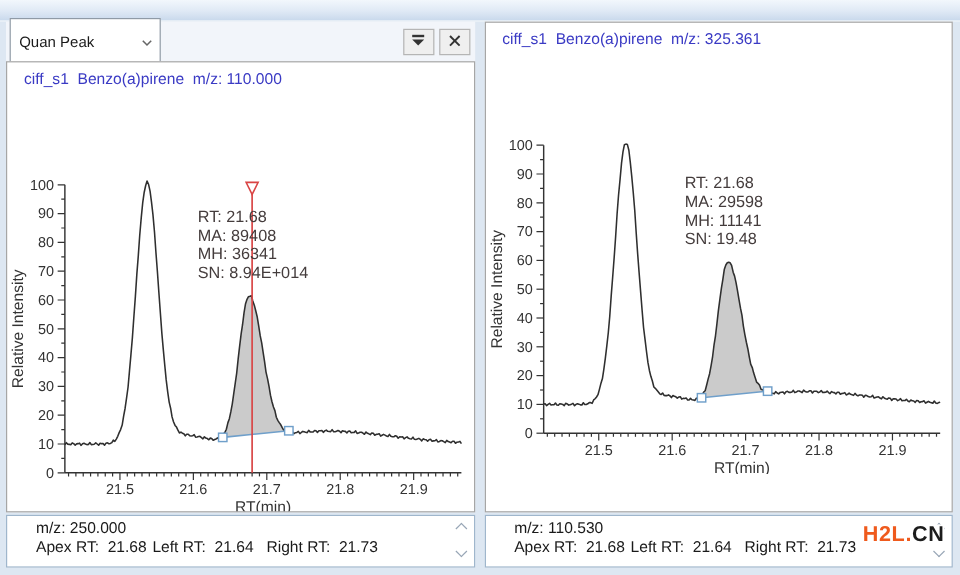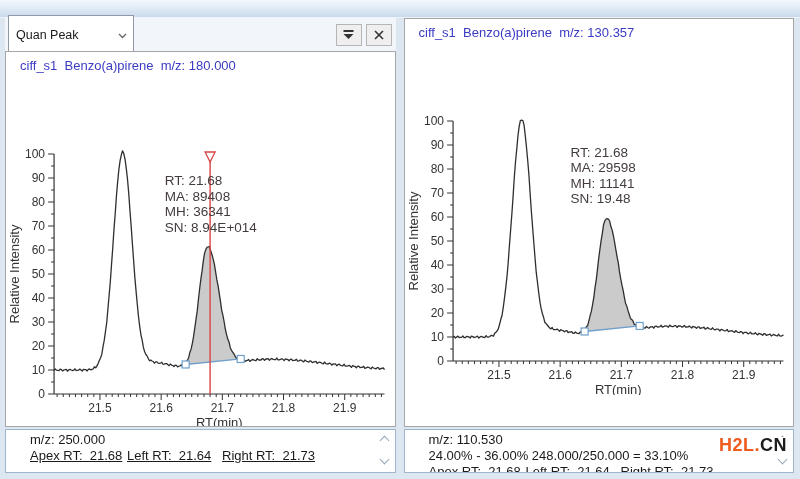--- a/index.html
+++ b/index.html
@@ -23,21 +23,21 @@
     display:flex; align-items:center; justify-content:center; margin-left:4px; }
 
   .chartbox { flex:1; background:#fff; border:1px solid #a6a6a6; overflow:hidden; }
   .chart-title { font-size:13px; color:#3a3ac4; padding:6px 0 0 14px; white-space:pre; height:24px; }
   .chart-svg { display:block; width:100%; height:352px; }
 
   .statusbox { margin-top:2px; height:44px; background:#fff; border:1px solid #9fb6cc;
     overflow:hidden; position:relative; padding:2px 18px 0 24px;
     font-size:13px; color:#1a1a1a; line-height:16px; }
   .srow { white-space:pre; }
-  .srow.cols { display:grid; grid-template-columns:97px 95px auto;text-decoration:underline; }
+  .srow.cols { display:grid; grid-template-columns:97px 95px auto; }
 
   .chev { width:7px; height:7px; border-left:1.5px solid #98a6b6; border-top:1.5px solid #98a6b6;
     position:absolute; right:7px; }
   .chev.up   { transform:rotate(45deg); top:7px; }
   .chev.down { transform:rotate(225deg); top:26px; }
 
   .wm { position:absolute; right:6px; top:7px; font-weight:bold; font-size:18px;
     letter-spacing:.5px; background:#fff; padding-left:4px; }
 </style>
 </head>
@@ -69,21 +69,21 @@
       <div class="tb-btn">
         <span>
           <svg width="10" height="10" viewBox="0 0 10 10">
               <line x1="1" y1="1" x2="9" y2="9" stroke="#333" stroke-width="1.6"></line>
               <line x1="9" y1="1" x2="1" y2="9" stroke="#333" stroke-width="1.6"></line>
             </svg>
         </span>
       </div>
     </div>
     <div class="chartbox">
-      <div class="chart-title">ciff_s1  Benzo(a)pirene  m/z: 180.000</div>
+      <div class="chart-title">ciff_s1  Benzo(a)pirene  m/z: 110.000</div>
       <svg class="chart-svg" preserveAspectRatio="none" viewBox="0 0 388 352">
           <line x1="48" y1="78" x2="48" y2="318" stroke="#333" stroke-width="1.2"></line>
           <line x1="48" y1="318" x2="378" y2="318" stroke="#333" stroke-width="1.2"></line>
           <line x1="42" y1="318" x2="48" y2="318" stroke="#333" stroke-width="1"></line>
           <line x1="45" y1="306" x2="48" y2="306" stroke="#333" stroke-width="1"></line>
           <line x1="42" y1="294" x2="48" y2="294" stroke="#333" stroke-width="1"></line>
           <line x1="45" y1="282" x2="48" y2="282" stroke="#333" stroke-width="1"></line>
           <line x1="42" y1="270" x2="48" y2="270" stroke="#333" stroke-width="1"></line>
           <line x1="45" y1="258" x2="48" y2="258" stroke="#333" stroke-width="1"></line>
           <line x1="42" y1="246" x2="48" y2="246" stroke="#333" stroke-width="1"></line>
@@ -193,21 +193,21 @@
         <span>Left RT:  21.64</span>
         <span>Right RT:  21.73</span>
       </div>
       <span class="chev up"></span>
       <span class="chev down"></span>
     </div>
   </div>
 
   <div class="panel">
     <div class="chartbox">
-      <div class="chart-title">ciff_s1  Benzo(a)pirene  m/z: 130.357</div>
+      <div class="chart-title">ciff_s1  Benzo(a)pirene  m/z: 325.361</div>
       <svg class="chart-svg" preserveAspectRatio="none" viewBox="0 0 388 352">
           <line x1="48" y1="78" x2="48" y2="318" stroke="#333" stroke-width="1.2"></line>
           <line x1="48" y1="318" x2="378" y2="318" stroke="#333" stroke-width="1.2"></line>
           <line x1="42" y1="318" x2="48" y2="318" stroke="#333" stroke-width="1"></line>
           <line x1="45" y1="306" x2="48" y2="306" stroke="#333" stroke-width="1"></line>
           <line x1="42" y1="294" x2="48" y2="294" stroke="#333" stroke-width="1"></line>
           <line x1="45" y1="282" x2="48" y2="282" stroke="#333" stroke-width="1"></line>
           <line x1="42" y1="270" x2="48" y2="270" stroke="#333" stroke-width="1"></line>
           <line x1="45" y1="258" x2="48" y2="258" stroke="#333" stroke-width="1"></line>
           <line x1="42" y1="246" x2="48" y2="246" stroke="#333" stroke-width="1"></line>
@@ -303,21 +303,20 @@
           <rect x="175.88888888888903" y="284.98" width="7" height="7" fill="#fff" stroke="#6f9fca" stroke-width="1.2"></rect>
           <rect x="230.888888888889" y="279.46" width="7" height="7" fill="#fff" stroke="#6f9fca" stroke-width="1.2"></rect>
           <text x="165.33333333333363" y="114" fill="#443c3c" font-size="13.5px" font-family="&quot;Liberation Sans&quot;, sans-serif">RT: 21.68</text>
           <text x="165.33333333333363" y="129.5" fill="#443c3c" font-size="13.5px" font-family="&quot;Liberation Sans&quot;, sans-serif">MA: 29598</text>
           <text x="165.33333333333363" y="145" fill="#443c3c" font-size="13.5px" font-family="&quot;Liberation Sans&quot;, sans-serif">MH: 11141</text>
           <text x="165.33333333333363" y="160.5" fill="#443c3c" font-size="13.5px" font-family="&quot;Liberation Sans&quot;, sans-serif">SN: 19.48</text>
         </svg>
     </div>
     <div class="statusbox">
       <div class="srow"><span>m/z: 110.530</span></div>
-      <div class="srow"><span>24.00% - 36.00% 248.000/250.000 = 33.10%</span></div>
       <div class="srow cols">
         <span>Apex RT:  21.68</span>
         <span>Left RT:  21.64</span>
         <span>Right RT:  21.73</span>
       </div>
       <span class="chev up"></span>
       <span class="chev down"></span>
       <span class="wm"><span id="wm1" style="color: rgb(239, 90, 29);">H2L</span><span id="wm2" style="color: rgb(239, 90, 29);">.</span><span id="wm3" style="color: rgb(28, 28, 28);">CN</span></span>
     </div>
   </div>

